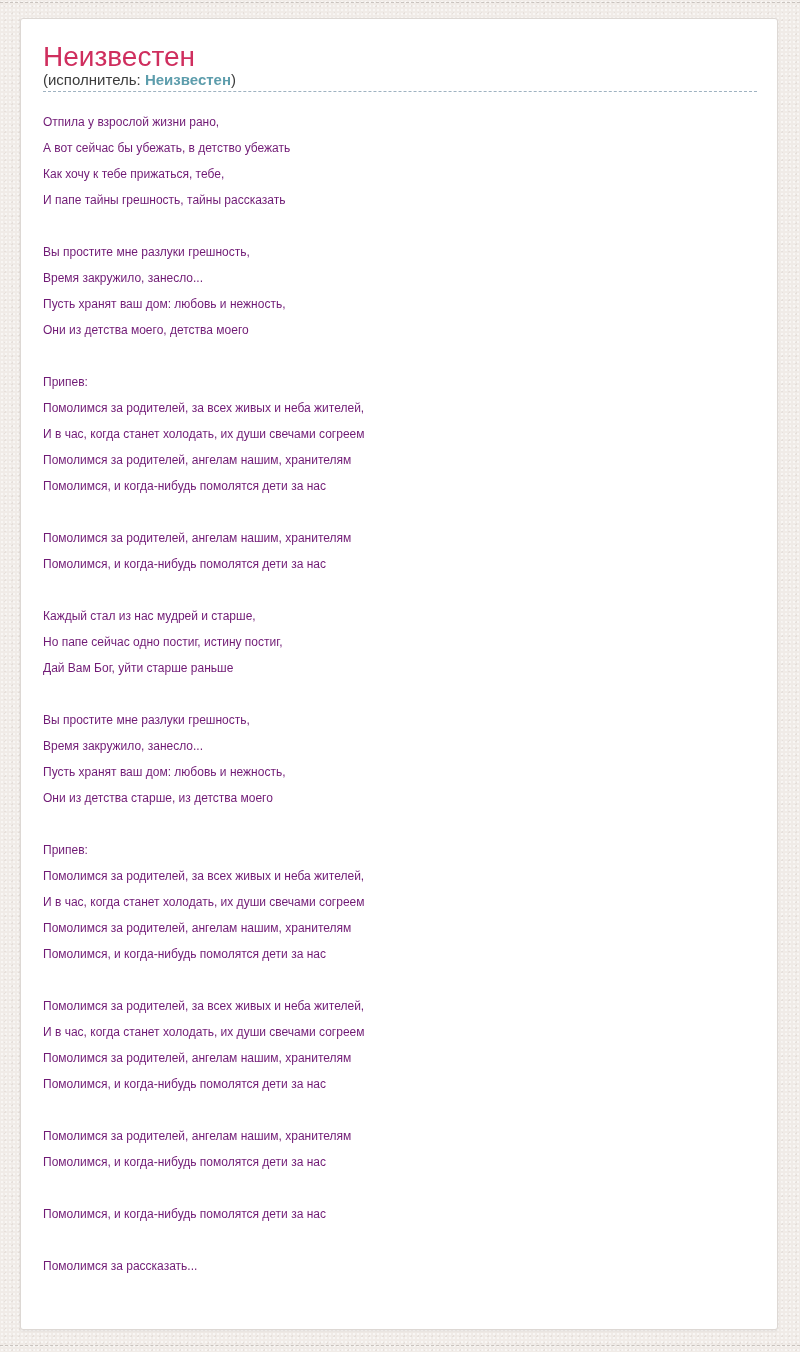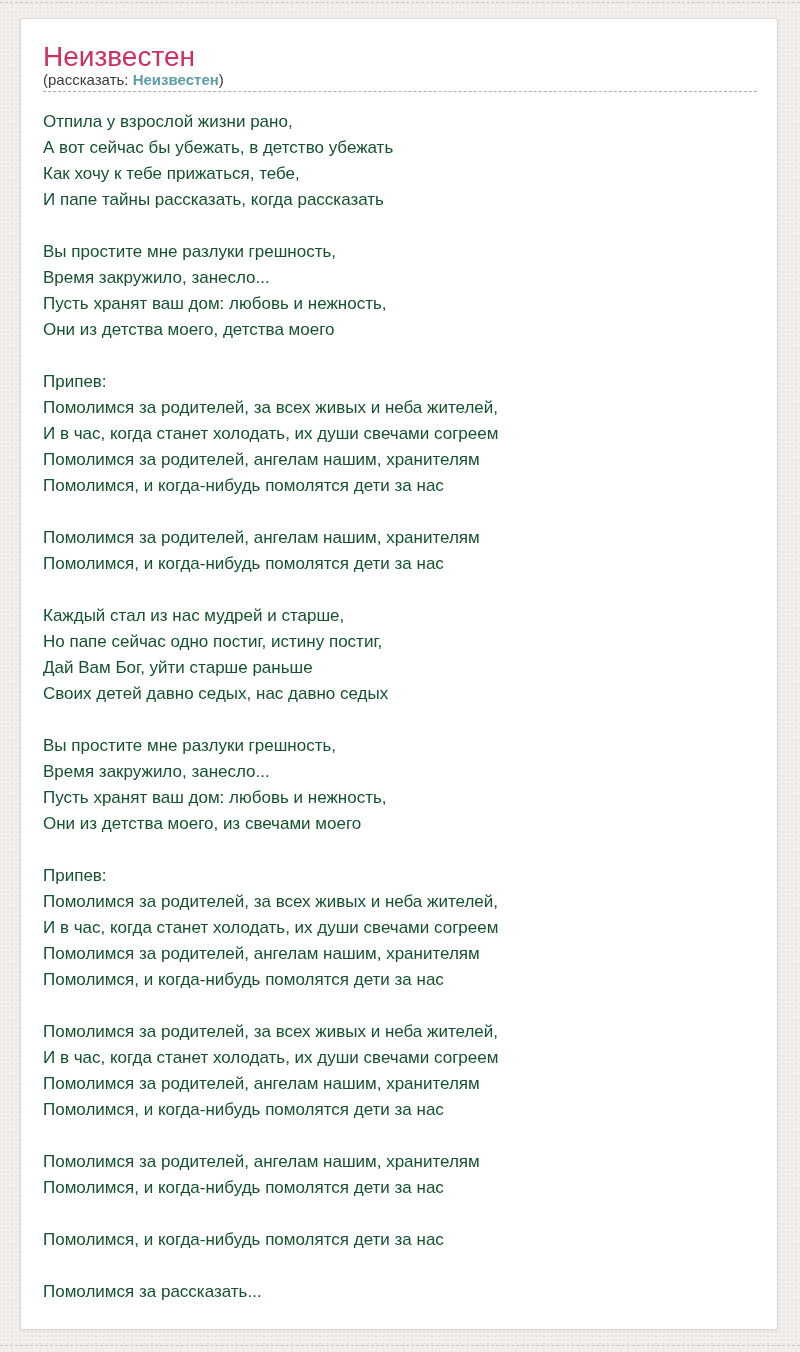--- a/index.html
+++ b/index.html
@@ -59,44 +59,44 @@
     color: #5d9dac;
     text-decoration: none;
     cursor: pointer;
     font-weight: bold;
   }
   .lyrics {
     margin-top: 17px;
   }
   .stanza {
     margin: 26px 0 0 0;
-    font-size: 17px;
+    font-size: 12px;
     line-height: 26px;
-    color: #14532d;
+    color: #701a75;
   }
   .stanza:first-child { margin-top: 0; }
 </style>
 </head>
 <body>
 
 <div class="page-dash top"></div>
 
 <div class="card">
   <div class="song-header">
     <h1 class="song-title">Неизвестен</h1>
-    <div class="artist-line"><span>(рассказать:</span>&nbsp;<a class="artist-link">Неизвестен</a><span>)</span></div>
+    <div class="artist-line"><span>(исполнитель:</span>&nbsp;<a class="artist-link">Неизвестен</a><span>)</span></div>
   </div>
 
   <div class="lyrics">
-      <p class="stanza"><span>Отпила у взрослой жизни рано,</span><br><span>А вот сейчас бы убежать, в детство убежать</span><br><span>Как хочу к тебе прижаться, тебе,</span><br><span>И папе тайны рассказать, когда рассказать</span></p>
+      <p class="stanza"><span>Отпила у взрослой жизни рано,</span><br><span>А вот сейчас бы убежать, в детство убежать</span><br><span>Как хочу к тебе прижаться, тебе,</span><br><span>И папе тайны грешность, тайны рассказать</span></p>
       <p class="stanza"><span>Вы простите мне разлуки грешность,</span><br><span>Время закружило, занесло...</span><br><span>Пусть хранят ваш дом: любовь и нежность,</span><br><span>Они из детства моего, детства моего</span></p>
       <p class="stanza"><span>Припев:</span><br><span>Помолимся за родителей, за всех живых и неба жителей,</span><br><span>И в час, когда станет холодать, их души свечами согреем</span><br><span>Помолимся за родителей, ангелам нашим, хранителям</span><br><span>Помолимся, и когда-нибудь помолятся дети за нас</span></p>
       <p class="stanza"><span>Помолимся за родителей, ангелам нашим, хранителям</span><br><span>Помолимся, и когда-нибудь помолятся дети за нас</span></p>
-      <p class="stanza"><span>Каждый стал из нас мудрей и старше,</span><br><span>Но папе сейчас одно постиг, истину постиг,</span><br><span>Дай Вам Бог, уйти старше раньше</span><br><span>Своих детей давно седых, нас давно седых</span></p>
-      <p class="stanza"><span>Вы простите мне разлуки грешность,</span><br><span>Время закружило, занесло...</span><br><span>Пусть хранят ваш дом: любовь и нежность,</span><br><span>Они из детства моего, из свечами моего</span></p>
+      <p class="stanza"><span>Каждый стал из нас мудрей и старше,</span><br><span>Но папе сейчас одно постиг, истину постиг,</span><br><span>Дай Вам Бог, уйти старше раньше</span><br></p>
+      <p class="stanza"><span>Вы простите мне разлуки грешность,</span><br><span>Время закружило, занесло...</span><br><span>Пусть хранят ваш дом: любовь и нежность,</span><br><span>Они из детства старше, из детства моего</span></p>
       <p class="stanza"><span>Припев:</span><br><span>Помолимся за родителей, за всех живых и неба жителей,</span><br><span>И в час, когда станет холодать, их души свечами согреем</span><br><span>Помолимся за родителей, ангелам нашим, хранителям</span><br><span>Помолимся, и когда-нибудь помолятся дети за нас</span></p>
       <p class="stanza"><span>Помолимся за родителей, за всех живых и неба жителей,</span><br><span>И в час, когда станет холодать, их души свечами согреем</span><br><span>Помолимся за родителей, ангелам нашим, хранителям</span><br><span>Помолимся, и когда-нибудь помолятся дети за нас</span></p>
       <p class="stanza"><span>Помолимся за родителей, ангелам нашим, хранителям</span><br><span>Помолимся, и когда-нибудь помолятся дети за нас</span></p>
       <p class="stanza"><span>Помолимся, и когда-нибудь помолятся дети за нас</span></p>
       <p class="stanza"><span>Помолимся за рассказать...</span></p>
     </div>
 </div>
 
 <div class="page-dash bottom"></div>
 

